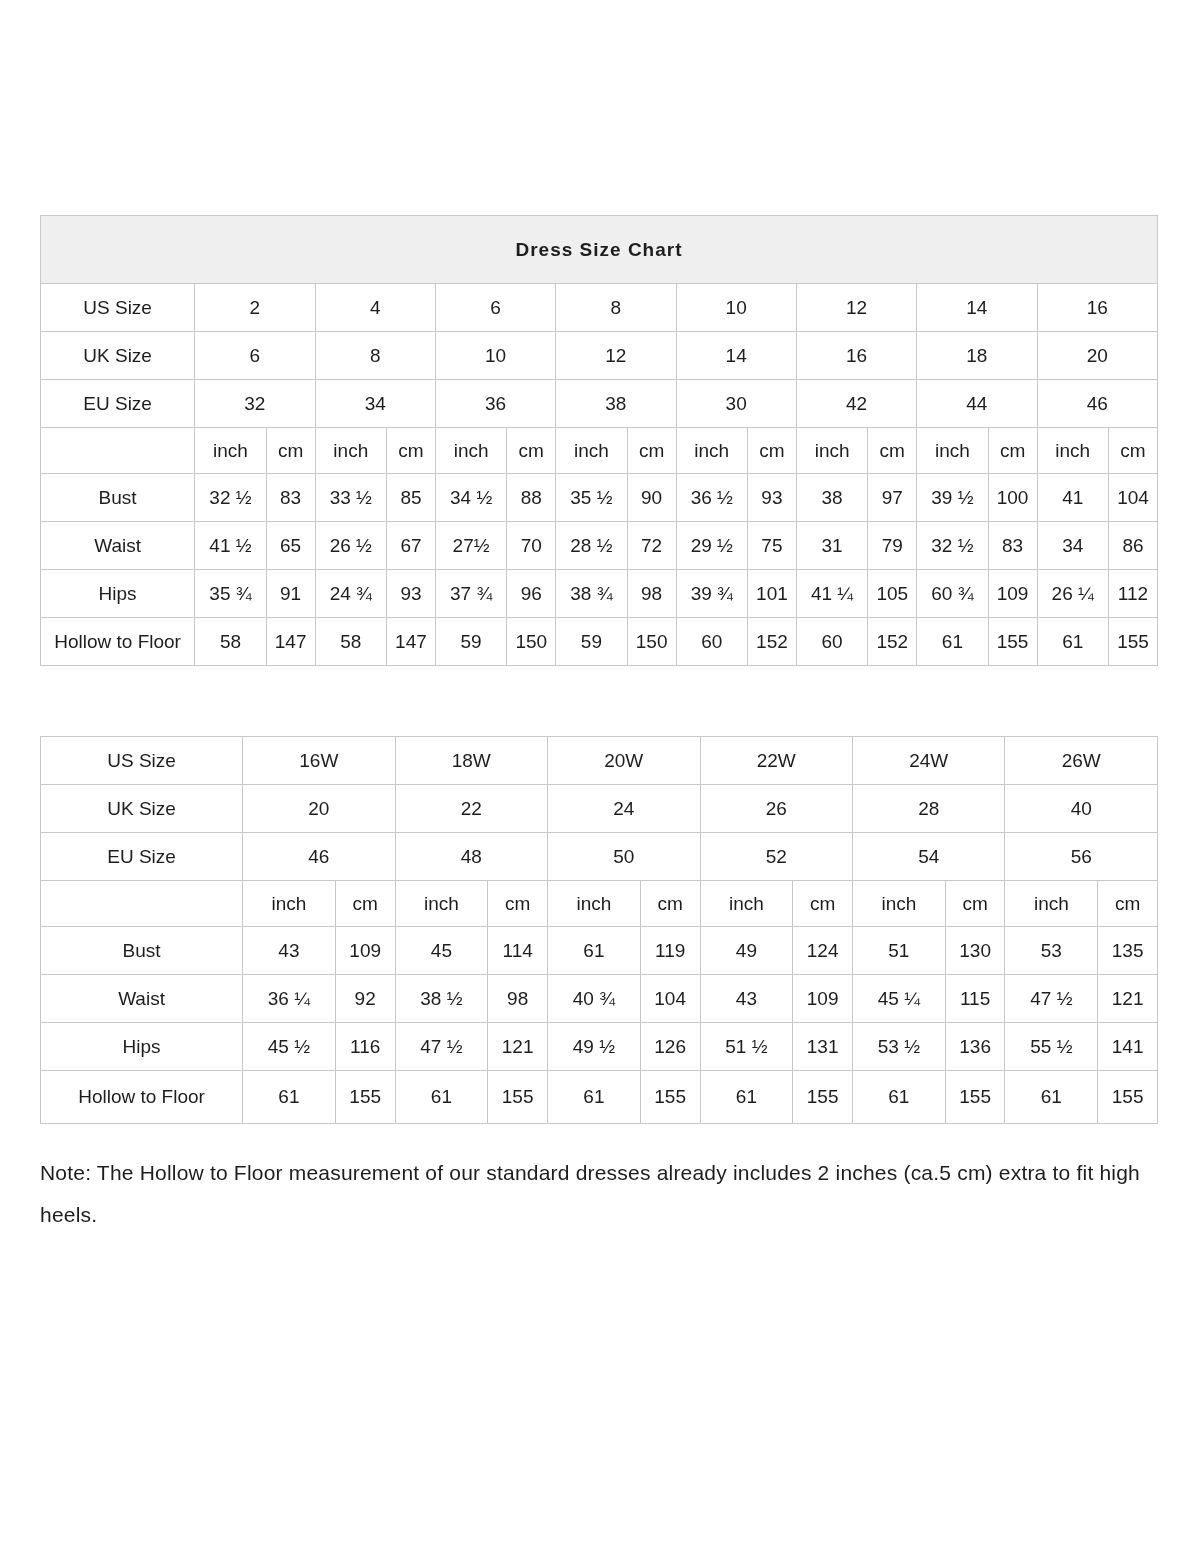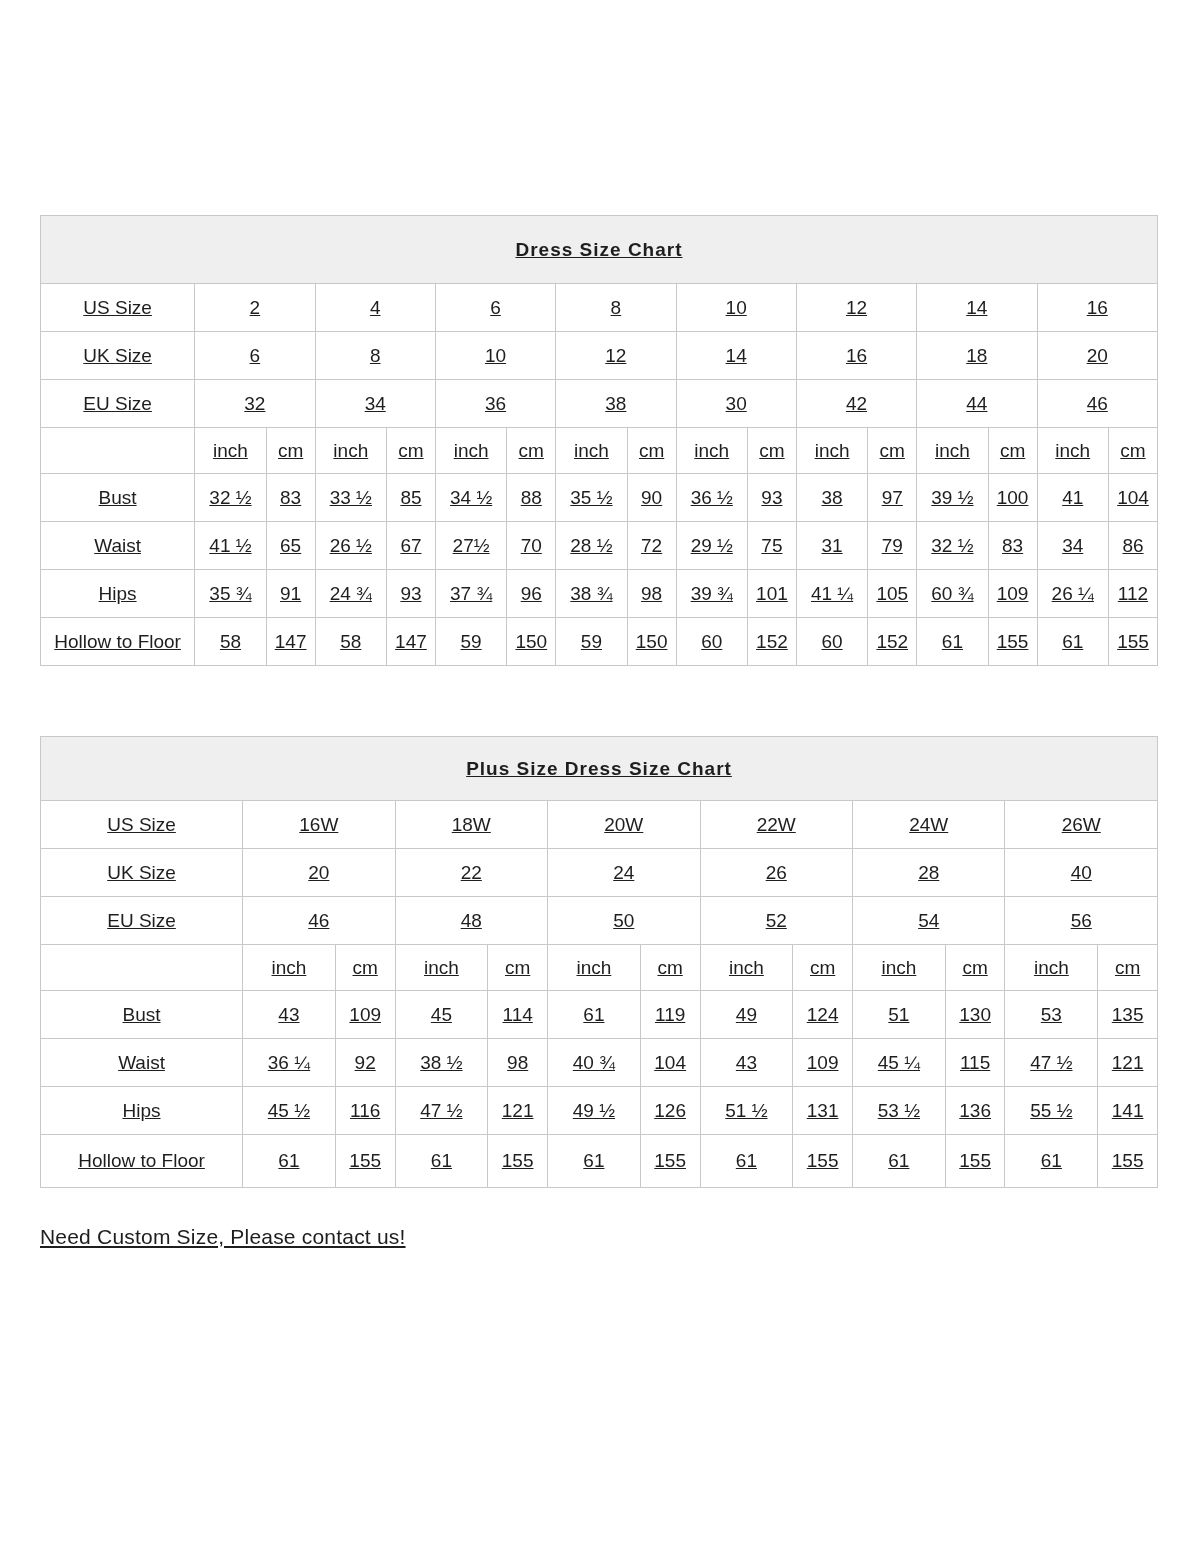--- a/index.html
+++ b/index.html
@@ -7,21 +7,20 @@
     margin: 0; padding: 0;
     background: #ffffff;
     width: 1200px;
     font-family: "Liberation Sans", sans-serif;
     color: #1e1e1e;
   }
   .page {
     width: 1200px;
     min-height: 1566px;
     padding: 215px 40px 60px 40px;
-    text-decoration: underline;
   }
   table.chart-table {
     width: 1118px;
     border-collapse: collapse;
     table-layout: fixed;
   }
   table.chart-table td {
     border: 1px solid #c8c8c8;
     text-align: center;
     vertical-align: middle;
@@ -227,23 +226,20 @@
         <col style="width: 8.31%;">
         <col style="width: 5.35%;">
         <col style="width: 8.31%;">
         <col style="width: 5.35%;">
         <col style="width: 8.31%;">
         <col style="width: 5.35%;">
         <col style="width: 8.31%;">
         <col style="width: 5.35%;">
       </colgroup>
       <tbody>
-        <tr class="title-row">
-          <td class="title-cell" colspan="13">Plus Size Dress Size Chart</td>
-        </tr>
         <tr class="size-row">
           <td class="label-cell shade">US Size</td>
           <td colspan="2">16W</td>
           <td colspan="2">18W</td>
           <td colspan="2">20W</td>
           <td colspan="2">22W</td>
           <td colspan="2">24W</td>
           <td colspan="2">26W</td>
         </tr>
         <tr class="size-row">
@@ -336,16 +332,16 @@
           <td class="shade">155</td>
           <td>61</td>
           <td class="shade">155</td>
           <td>61</td>
           <td class="shade">155</td>
         </tr>
       </tbody>
     </table>
 
   <div class="note-block">
-    <p>Need Custom Size, Please contact us!</p>
+    <p>Note: The Hollow to Floor measurement of our standard dresses already includes 2 inches (ca.5 cm) extra to fit high heels.</p>
   </div>
 
 </div>
 
 </body></html>

